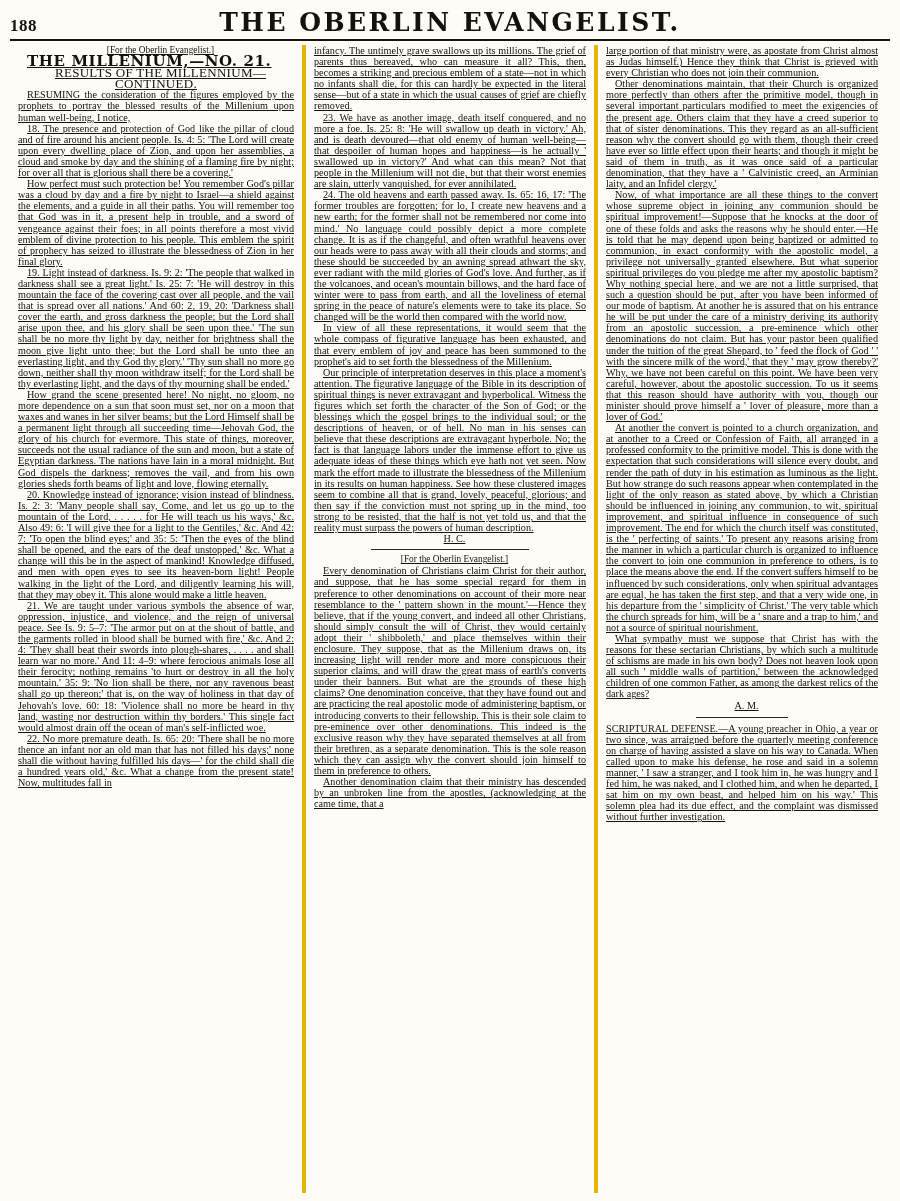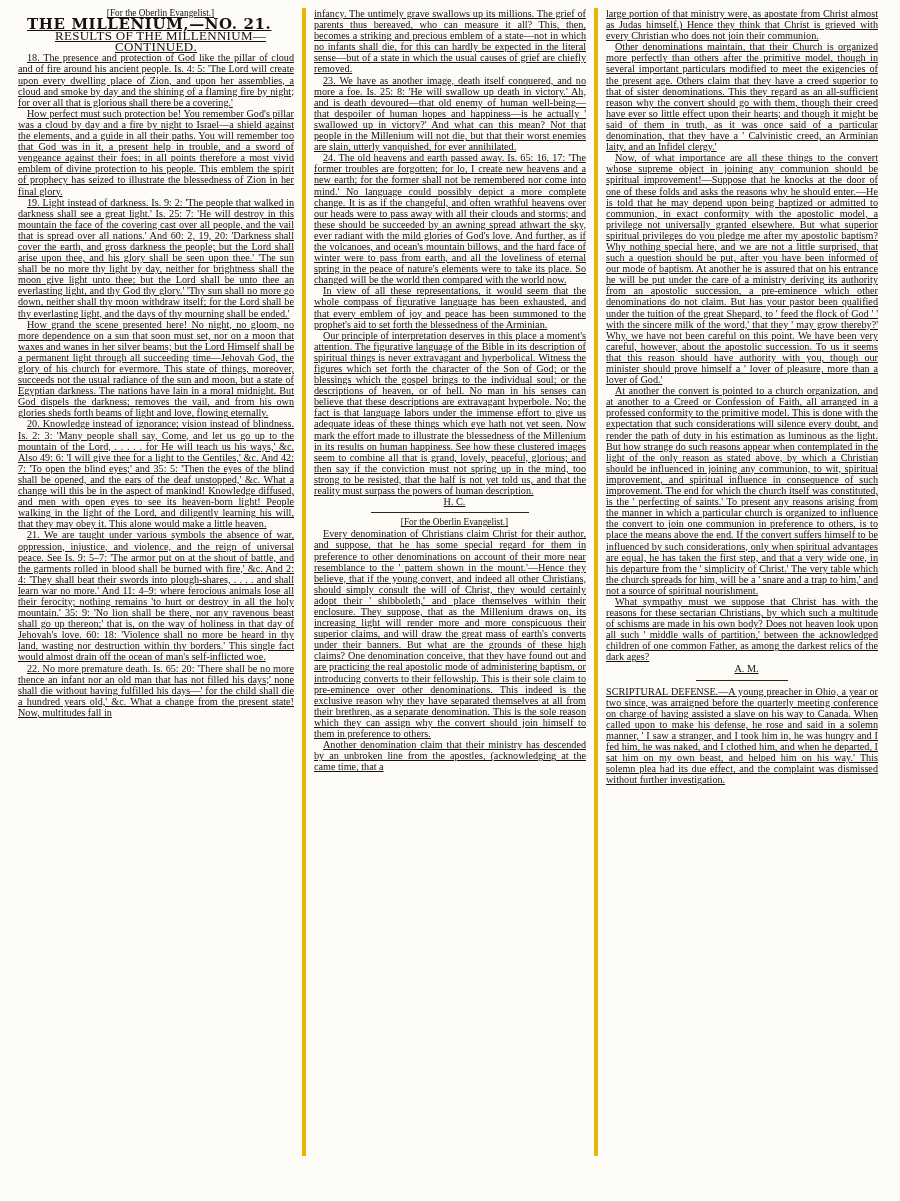--- a/index.html
+++ b/index.html
@@ -115,39 +115,45 @@
     border-top: 1px solid #2a241c;
     width: 34%;
     margin: 6px auto 5px auto;
   }
 </style>
 </head>
 <body>
 
 <div class="page">
 
+  <div class="masthead">
+    <div class="folio">188</div>
+    <div class="masthead-title">THE OBERLIN EVANGELIST.</div>
+    <div class="folio-right"></div>
+  </div>
 
   <div class="columns">
     <div class="col" id="c0">
         <p class="small-head">[For the Oberlin Evangelist.]</p>
         <p class="art-title">THE MILLENIUM,—NO. 21.</p>
         <p class="art-sub">RESULTS OF THE MILLENNIUM—CONTINUED.</p>
+        <p class="">RESUMING the consideration of the figures employed by the prophets to portray the blessed results of the Millenium upon human well-being, I notice,</p>
         <p class="">18. The presence and protection of God like the pillar of cloud and of fire around his ancient people. Is. 4: 5: 'The Lord will create upon every dwelling place of Zion, and upon her assemblies, a cloud and smoke by day and the shining of a flaming fire by night; for over all that is glorious shall there be a covering.'</p>
         <p class="">How perfect must such protection be! You remember God's pillar was a cloud by day and a fire by night to Israel—a shield against the elements, and a guide in all their paths. You will remember too that God was in it, a present help in trouble, and a sword of vengeance against their foes; in all points therefore a most vivid emblem of divine protection to his people. This emblem the spirit of prophecy has seized to illustrate the blessedness of Zion in her final glory.</p>
         <p class="">19. Light instead of darkness. Is. 9: 2: 'The people that walked in darkness shall see a great light.' Is. 25: 7: 'He will destroy in this mountain the face of the covering cast over all people, and the vail that is spread over all nations.' And 60: 2, 19, 20: 'Darkness shall cover the earth, and gross darkness the people; but the Lord shall arise upon thee, and his glory shall be seen upon thee.' 'The sun shall be no more thy light by day, neither for brightness shall the moon give light unto thee; but the Lord shall be unto thee an everlasting light, and thy God thy glory.' 'Thy sun shall no more go down, neither shall thy moon withdraw itself; for the Lord shall be thy everlasting light, and the days of thy mourning shall be ended.'</p>
         <p class="">How grand the scene presented here! No night, no gloom, no more dependence on a sun that soon must set, nor on a moon that waxes and wanes in her silver beams; but the Lord Himself shall be a permanent light through all succeeding time—Jehovah God, the glory of his church for evermore. This state of things, moreover, succeeds not the usual radiance of the sun and moon, but a state of Egyptian darkness. The nations have lain in a moral midnight. But God dispels the darkness; removes the vail, and from his own glories sheds forth beams of light and love, flowing eternally.</p>
         <p class="">20. Knowledge instead of ignorance; vision instead of blindness. Is. 2: 3: 'Many people shall say, Come, and let us go up to the mountain of the Lord, . . . . . for He will teach us his ways,' &amp;c. Also 49: 6: 'I will give thee for a light to the Gentiles,' &amp;c. And 42: 7: 'To open the blind eyes;' and 35: 5: 'Then the eyes of the blind shall be opened, and the ears of the deaf unstopped,' &amp;c. What a change will this be in the aspect of mankind! Knowledge diffused, and men with open eyes to see its heaven-born light! People walking in the light of the Lord, and diligently learning his will, that they may obey it. This alone would make a little heaven.</p>
         <p class="">21. We are taught under various symbols the absence of war, oppression, injustice, and violence, and the reign of universal peace. See Is. 9: 5–7: 'The armor put on at the shout of battle, and the garments rolled in blood shall be burned with fire,' &amp;c. And 2: 4: 'They shall beat their swords into plough-shares, . . . . and shall learn war no more.' And 11: 4–9: where ferocious animals lose all their ferocity; nothing remains 'to hurt or destroy in all the holy mountain.' 35: 9: 'No lion shall be there, nor any ravenous beast shall go up thereon;' that is, on the way of holiness in that day of Jehovah's love. 60: 18: 'Violence shall no more be heard in thy land, wasting nor destruction within thy borders.' This single fact would almost drain off the ocean of man's self-inflicted woe.</p>
         <p class="">22. No more premature death. Is. 65: 20: 'There shall be no more thence an infant nor an old man that has not filled his days;' none shall die without having fulfilled his days—' for the child shall die a hundred years old,' &amp;c. What a change from the present state! Now, multitudes fall in</p>
       </div>
     <div class="col" id="c1">
         <p class="noindent">infancy. The untimely grave swallows up its millions. The grief of parents thus bereaved, who can measure it all? This, then, becomes a striking and precious emblem of a state—not in which no infants shall die, for this can hardly be expected in the literal sense—but of a state in which the usual causes of grief are chiefly removed.</p>
         <p class="">23. We have as another image, death itself conquered, and no more a foe. Is. 25: 8: 'He will swallow up death in victory.' Ah, and is death devoured—that old enemy of human well-being—that despoiler of human hopes and happiness—is he actually ' swallowed up in victory?' And what can this mean? Not that people in the Millenium will not die, but that their worst enemies are slain, utterly vanquished, for ever annihilated.</p>
         <p class="">24. The old heavens and earth passed away. Is. 65: 16, 17: 'The former troubles are forgotten; for lo, I create new heavens and a new earth; for the former shall not be remembered nor come into mind.' No language could possibly depict a more complete change. It is as if the changeful, and often wrathful heavens over our heads were to pass away with all their clouds and storms; and these should be succeeded by an awning spread athwart the sky, ever radiant with the mild glories of God's love. And further, as if the volcanoes, and ocean's mountain billows, and the hard face of winter were to pass from earth, and all the loveliness of eternal spring in the peace of nature's elements were to take its place. So changed will be the world then compared with the world now.</p>
-        <p class="">In view of all these representations, it would seem that the whole compass of figurative language has been exhausted, and that every emblem of joy and peace has been summoned to the prophet's aid to set forth the blessedness of the Arminian.</p>
+        <p class="">In view of all these representations, it would seem that the whole compass of figurative language has been exhausted, and that every emblem of joy and peace has been summoned to the prophet's aid to set forth the blessedness of the Millenium.</p>
         <p class="">Our principle of interpretation deserves in this place a moment's attention. The figurative language of the Bible in its description of spiritual things is never extravagant and hyperbolical. Witness the figures which set forth the character of the Son of God; or the blessings which the gospel brings to the individual soul; or the descriptions of heaven, or of hell. No man in his senses can believe that these descriptions are extravagant hyperbole. No; the fact is that language labors under the immense effort to give us adequate ideas of these things which eye hath not yet seen. Now mark the effort made to illustrate the blessedness of the Millenium in its results on human happiness. See how these clustered images seem to combine all that is grand, lovely, peaceful, glorious; and then say if the conviction must not spring up in the mind, too strong to be resisted, that the half is not yet told us, and that the reality must surpass the powers of human description.</p>
         <p class="sig">H. C.</p>
         <hr class="rule">
         <p class="small-head">[For the Oberlin Evangelist.]</p>
         <p class="">Every denomination of Christians claim Christ for their author, and suppose, that he has some special regard for them in preference to other denominations on account of their more near resemblance to the ' pattern shown in the mount.'—Hence they believe, that if the young convert, and indeed all other Christians, should simply consult the will of Christ, they would certainly adopt their ' shibboleth,' and place themselves within their enclosure. They suppose, that as the Millenium draws on, its increasing light will render more and more conspicuous their superior claims, and will draw the great mass of earth's converts under their banners. But what are the grounds of these high claims? One denomination conceive, that they have found out and are practicing the real apostolic mode of administering baptism, or introducing converts to their fellowship. This is their sole claim to pre-eminence over other denominations. This indeed is the exclusive reason why they have separated themselves at all from their brethren, as a separate denomination. This is the sole reason which they can assign why the convert should join himself to them in preference to others.</p>
         <p class="">Another denomination claim that their ministry has descended by an unbroken line from the apostles, (acknowledging at the came time, that a</p>
       </div>
     <div class="col" id="c2">
         <p class="noindent">large portion of that ministry were, as apostate from Christ almost as Judas himself.) Hence they think that Christ is grieved with every Christian who does not join their communion.</p>
         <p class="">Other denominations maintain, that their Church is organized more perfectly than others after the primitive model, though in several important particulars modified to meet the exigencies of the present age. Others claim that they have a creed superior to that of sister denominations. This they regard as an all-sufficient reason why the convert should go with them, though their creed have ever so little effect upon their hearts; and though it might be said of them in truth, as it was once said of a particular denomination, that they have a ' Calvinistic creed, an Arminian laity, and an Infidel clergy.'</p>

